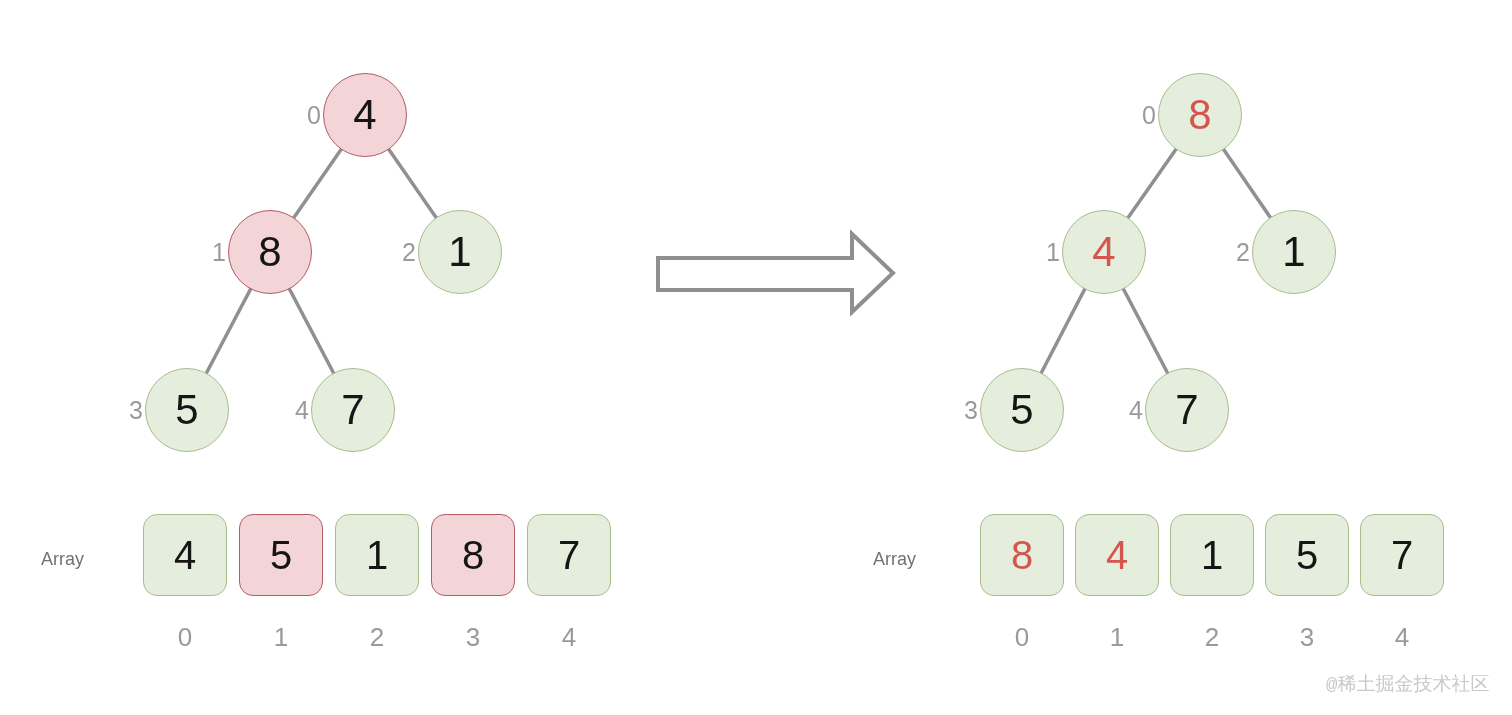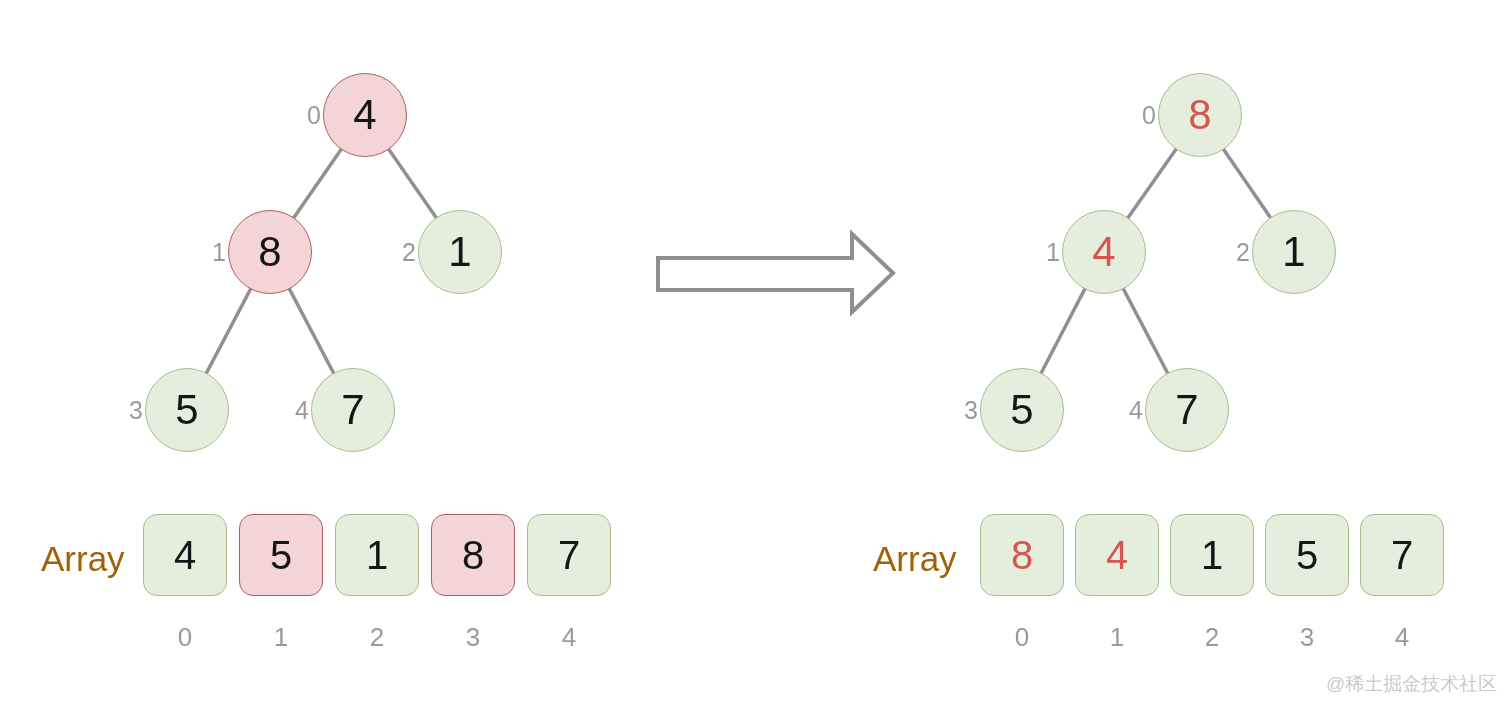--- a/index.html
+++ b/index.html
@@ -58,23 +58,23 @@
   .rt-n3 { left: 980px;  top: 368px; }
   .rt-n4 { left: 1145px; top: 368px; }
   .rt-i0 { left: 1120px; top: 101px; }
   .rt-i1 { left: 1024px; top: 238px; }
   .rt-i2 { left: 1214px; top: 238px; }
   .rt-i3 { left: 942px;  top: 396px; }
   .rt-i4 { left: 1107px; top: 396px; }
   
   .arr-label {
     position: absolute;
-    font-size: 35px;
+    font-size: 18px;
     line-height: 30px;
-    color: #a16207;
+    color: #737373;
   }
   .arr-label.left  { left: 41px;  top: 544px; }
   .arr-label.right { left: 873px; top: 544px; }
   .arr-row, .idx-row {
     position: absolute;
     display: flex;
   }
   .arr-row.left  { left: 143px; top: 514px; gap: 12px; }
   .arr-row.right { left: 980px; top: 514px; gap: 11px; }
   .idx-row.left  { left: 143px; top: 622px; gap: 12px; }
@@ -96,20 +96,21 @@
     text-align: center;
     font-size: 26px;
     color: #9a9a9a;
   }
   
   .watermark {
     position: absolute;
     left: 1326px; top: 671px;
     font-size: 19px;
     color: #c9c9c9;
+    font-family: Liberation Mono, monospace;
   }
 </style>
 </head>
 <body>
 
 <div class="canvas">
 
   <svg class="layer" viewBox="0 0 1512 715">
     <g stroke="#909090" stroke-width="3.5">
       <line x1="365" y1="115" x2="270" y2="252"></line>

